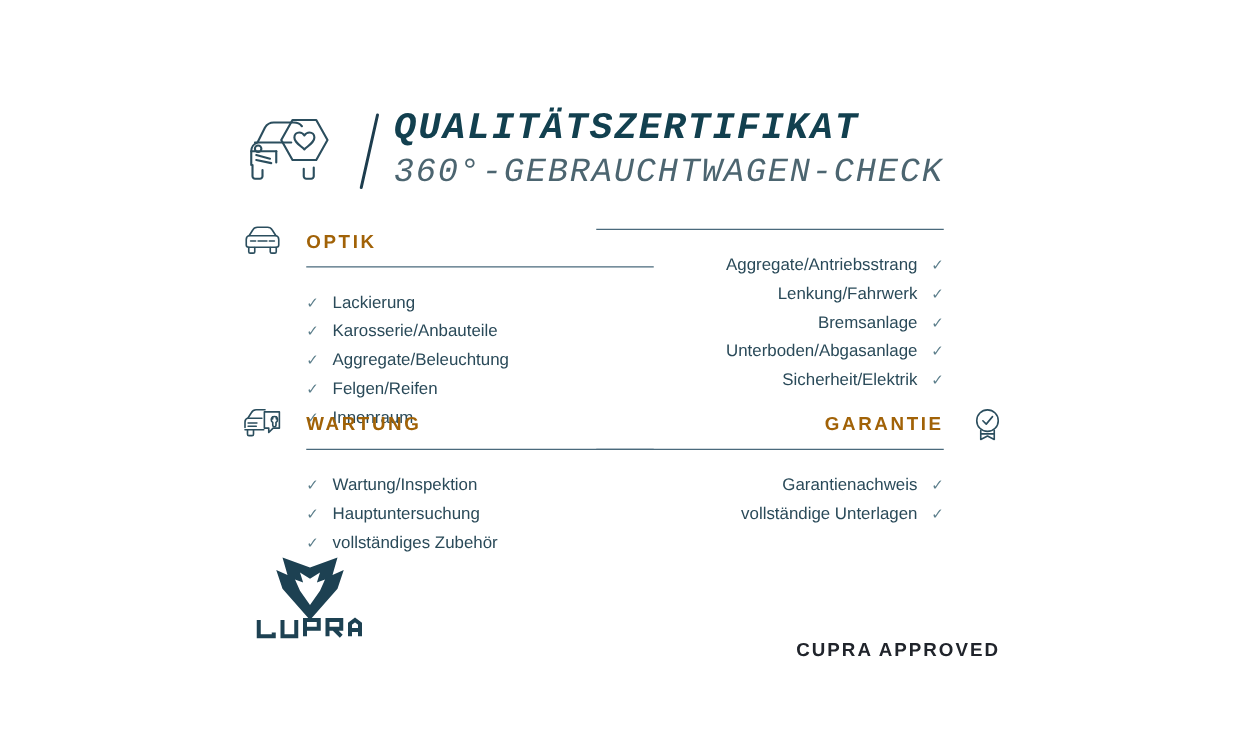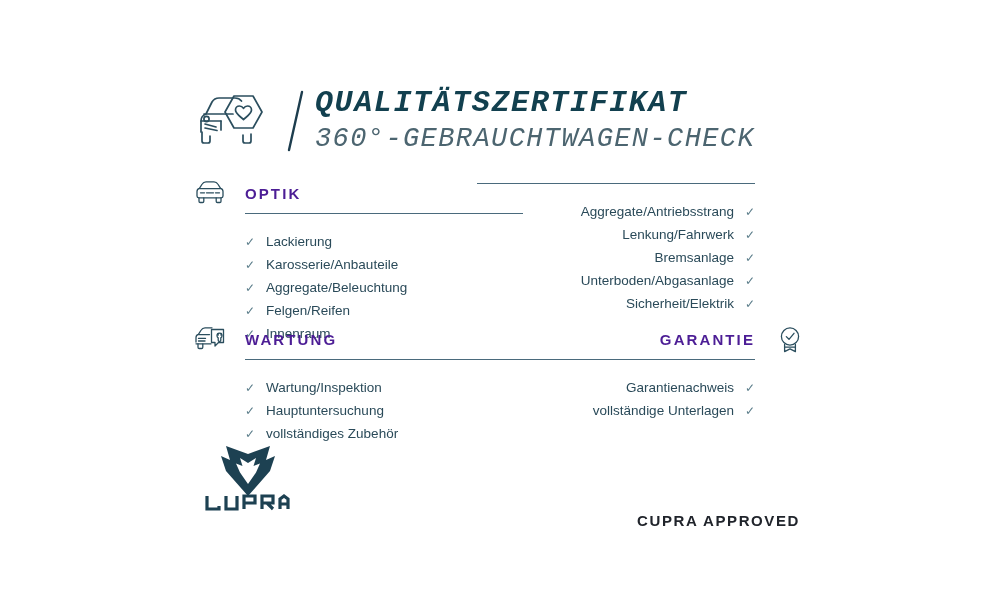--- a/index.html
+++ b/index.html
@@ -90,21 +90,21 @@
   .sec-icon {
     width: 34px;
     height: 28px;
     flex: 0 0 34px;
   }
   .sec-icon svg { display: block; }
   .sec-title {
     font-size: 15px;
     font-weight: bold;
     letter-spacing: 2.1px;
-    color: #4c1d95;
+    color: #a16207;
   }
   .sec-head.left .sec-icon  { margin-right: 18px; }
   .sec-head.right .sec-icon { margin-left: 18px; }
 
   .sec-rule {
     height: 1px;
     background: #4a6a7c;
     margin-top: 5px;
   }
   .sec-optik .sec-rule,

